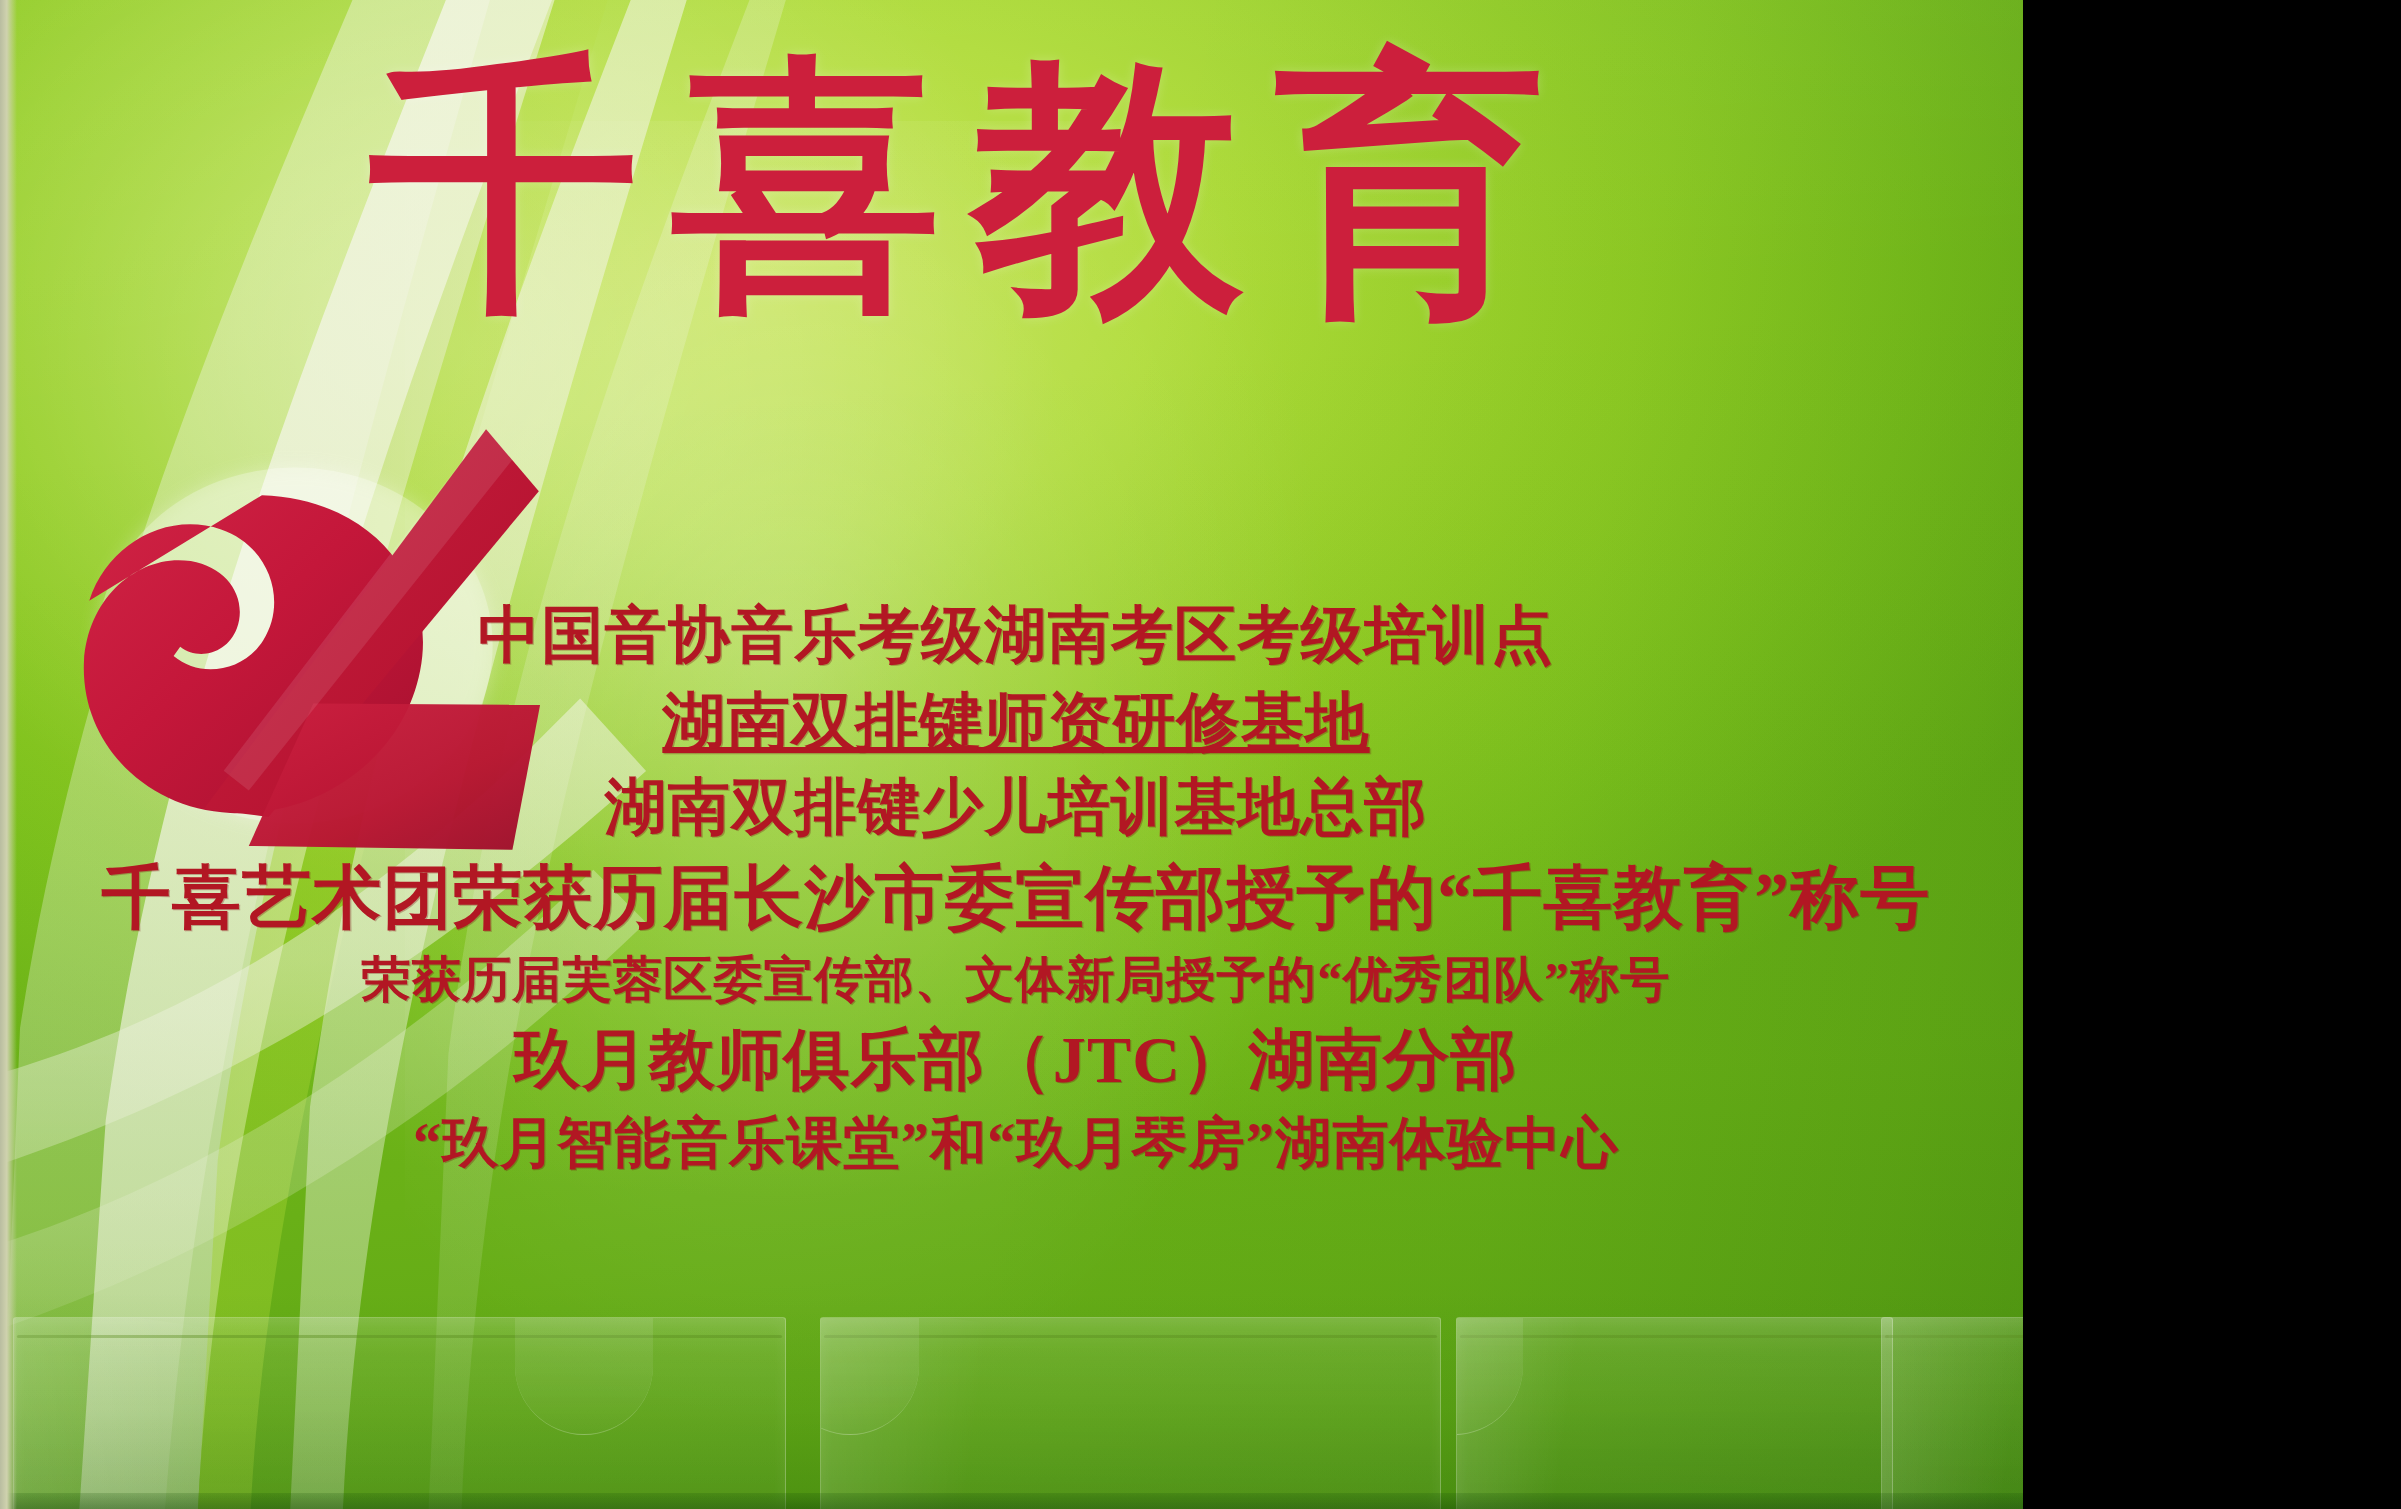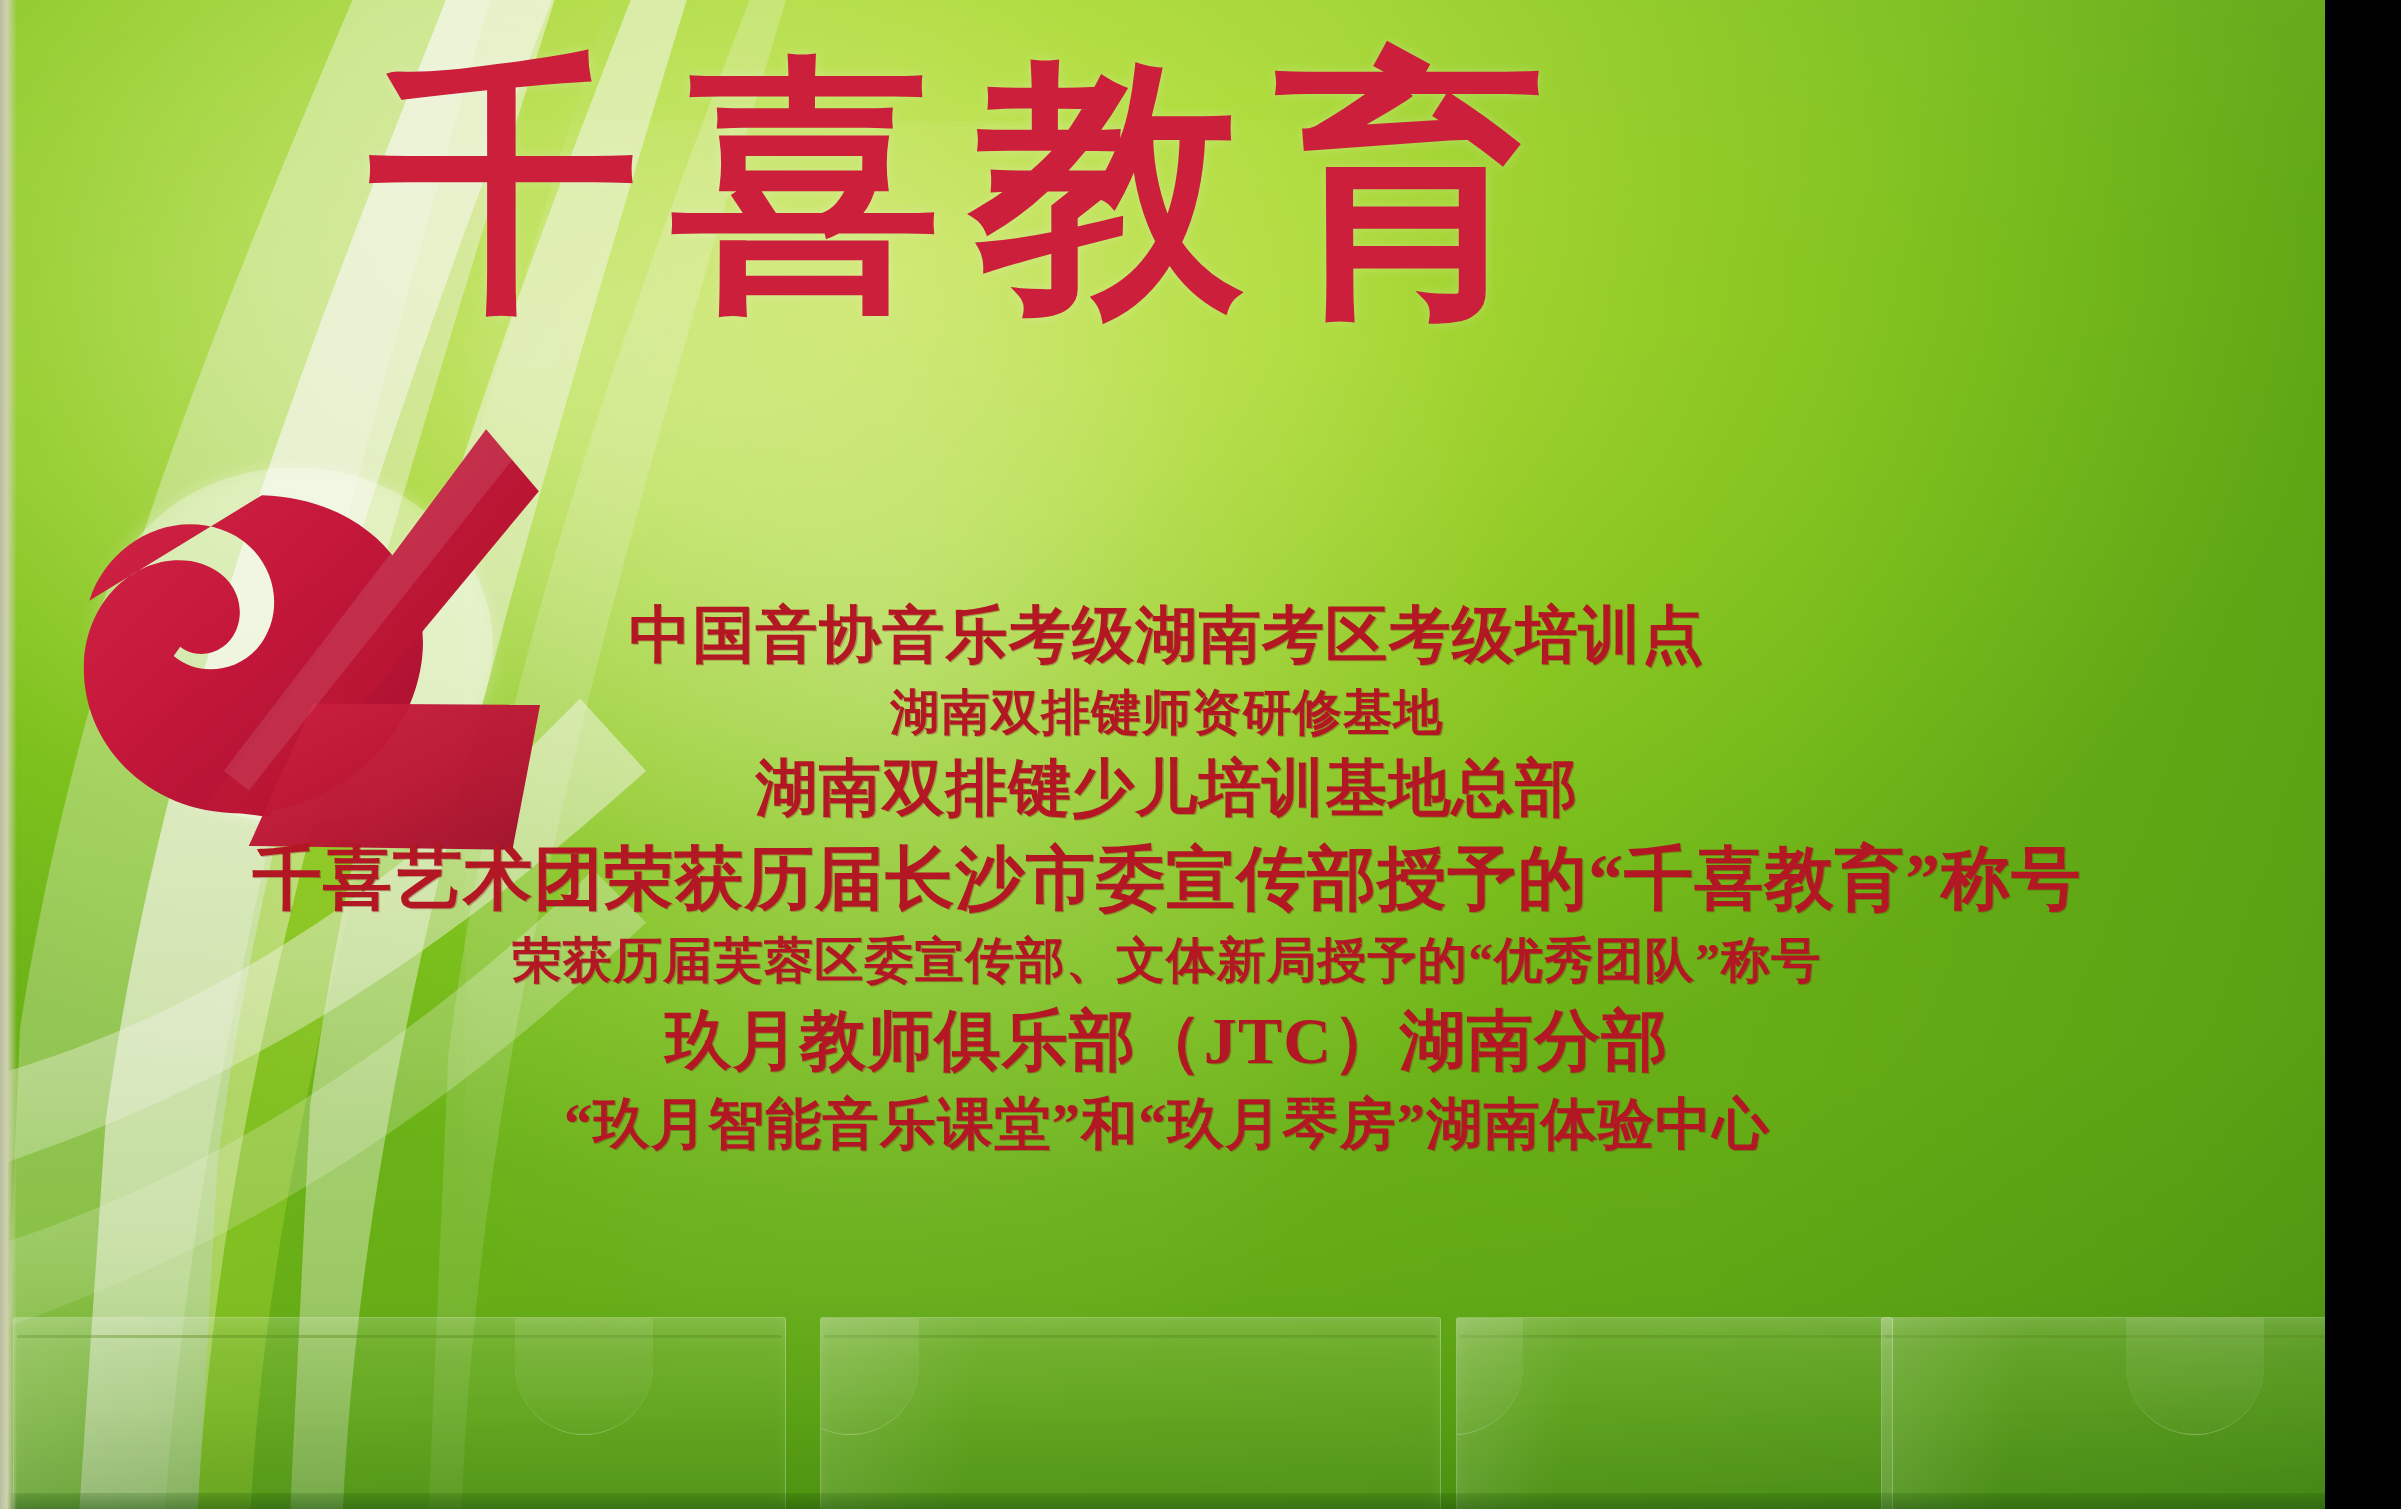--- a/index.html
+++ b/index.html
@@ -1,20 +1,20 @@
 <!DOCTYPE html>
 <html style="font-size:10.5px"><head>
 <meta charset="utf-8">
 <style>
   html,body{margin:0;padding:0;background:#000;}
   body{font-family:"Liberation Sans",sans-serif;}
 
   #stage{
     position:relative;
-    width:2325px;height:1509px;
+    width:2023px;height:1509px;
     overflow:hidden;
     background:#7cbf1e;
   }
 
   
   .bg-base{
     position:absolute;inset:0;
     background:
       radial-gradient(ellipse 1450px 923px at 38% 18%, #c3e24c 0%, #b0dc3a 28%, #93cd25 58%, #7ec21d 80%, #6eb518 100%);
   }
@@ -85,21 +85,21 @@
     font-weight:700;
   }
   .bline{
     display:block;
     white-space:nowrap;
     line-height:1.38;
     letter-spacing:1.3px;
     text-shadow:1.3px 1.3px 0 rgba(120,8,14,0.30);
   }
   .bline.s1{font-size:62px;}
-  .bline.s2{font-size:49px;}
+  .bline.s2{font-size:63px;text-decoration:underline;}
   .bline.s3{font-size:62px;}
   .bline.s4{font-size:69px;}
   .bline.s5{font-size:49px;}
   .bline.s6{font-size:66px;}
   .bline.s7{font-size:56px;}
 
   
   .holders{
     position:absolute;left:0;bottom:0;width:100%;height:198px;
   }

